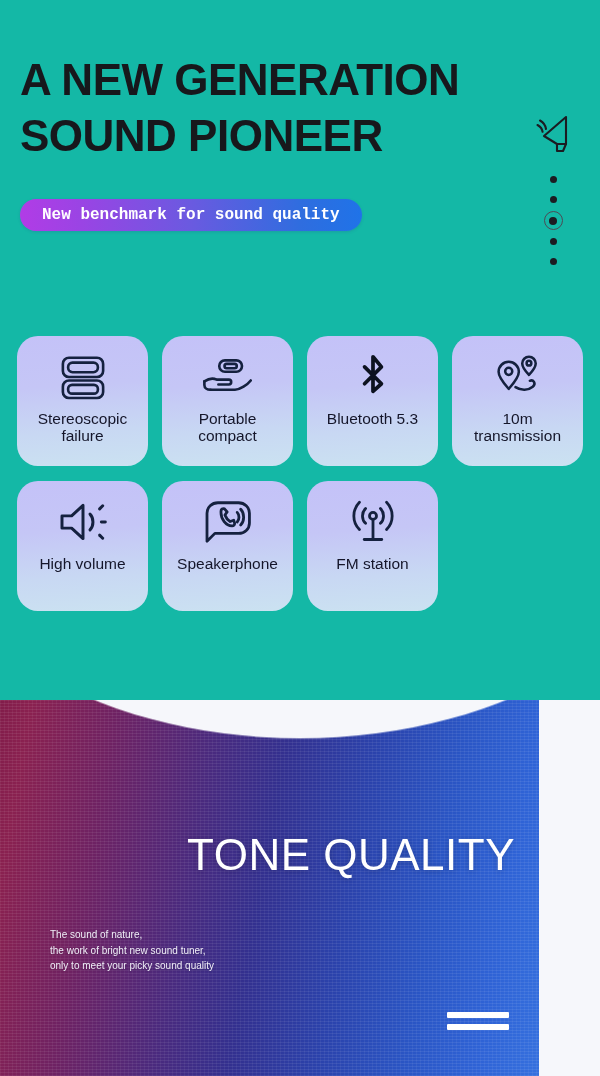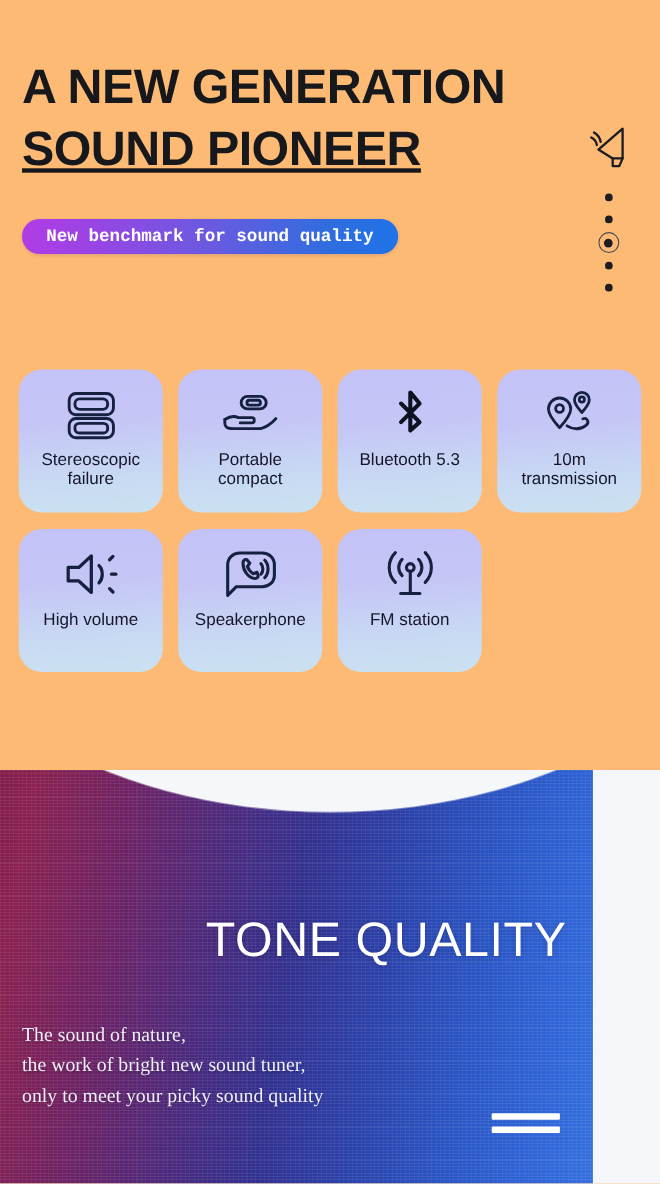--- a/index.html
+++ b/index.html
@@ -14,36 +14,36 @@
   
   #page {
     position:absolute; inset:0;
     width:600px; height:1076px;
     overflow:hidden;
   }
 
   .top-panel {
     position:absolute; left:0; top:0;
     width:600px; height:700px;
-    background:#fdba74;
+    background:#14b8a6;
     z-index:3;
   }
 
   
   .headline {
     position:absolute;
     left:20px; top:52px;
     width:520px;
     font-size:44px;
     line-height:1.28;
     font-weight:bold;
     letter-spacing:-0.5px;
     color:#17181c;
   }
-  .headline .l2 { display:block;text-decoration:underline; }
+  .headline .l2 { display:block; }
 
   
   .badge {
     position:absolute;
     left:20px; top:199px;
     height:32px;
     padding:0 22px;
     display:flex; align-items:center;
     border-radius:18px;
     background:linear-gradient(90deg,#b13ce6 0%,#9a44e4 18%,#6a5ae0 50%,#2f6ddf 82%,#1f73e8 100%);
@@ -172,28 +172,27 @@
     line-height:1;
     font-weight:normal;
     letter-spacing:0.5px;
     color:#ffffff;
     z-index:4;
     text-shadow:0 1px 6px rgba(0,0,0,.18);
   }
 
   .tone-copy {
     position:absolute;
-    left:20px; top:327px;
-    font-size:18px;
+    left:50px; top:327px;
+    font-size:10px;
     line-height:1.55;
     color:#f0eef8;
     white-space:pre-line;
     z-index:4;
     text-shadow:0 1px 3px rgba(0,0,0,.22);
-    font-family:Liberation Serif, serif;
   }
 
   .equals-mark {
     position:absolute;
     right:30px; bottom:46px;
     width:62px;
     z-index:4;
     display:flex; flex-direction:column; gap:6px;
   }
   .equals-mark i {

